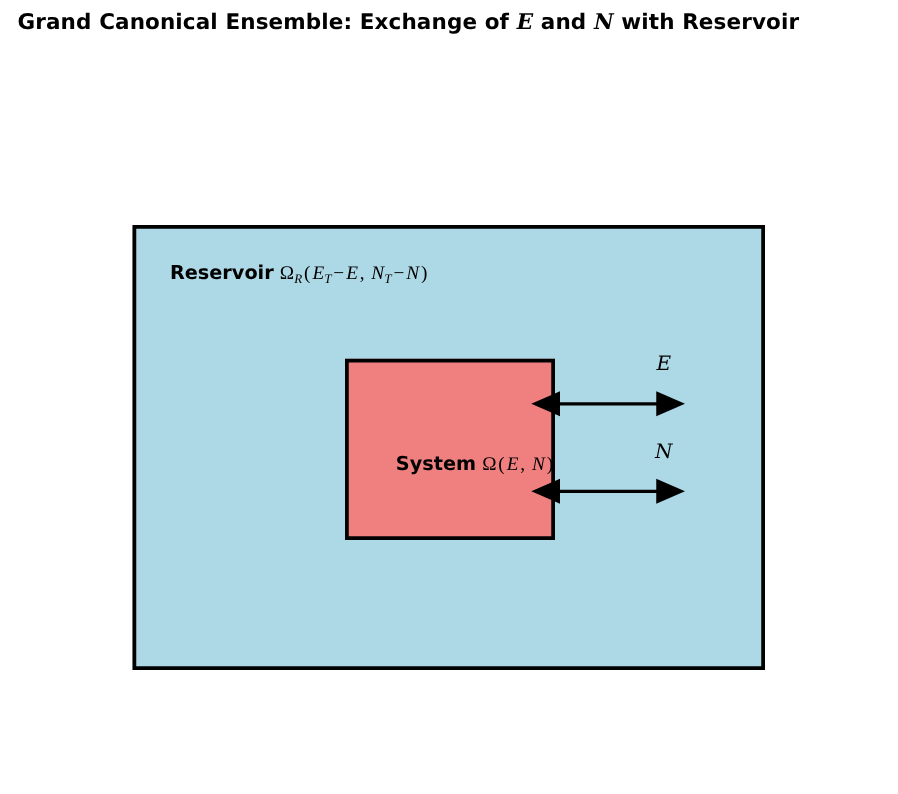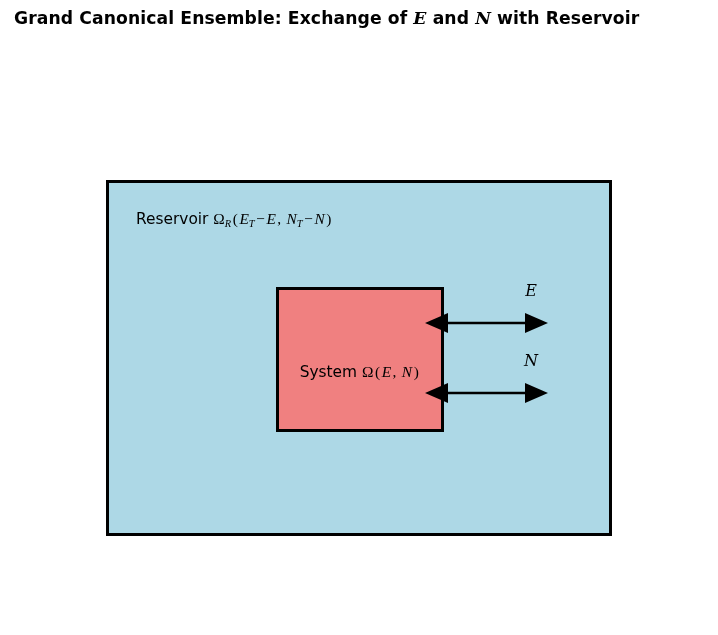--- a/index.html
+++ b/index.html
@@ -75,30 +75,30 @@
     background: #f08080;
     border: 3px solid #000000;
     box-sizing: border-box;
   }
 
   #system-label {
     position: absolute;
     left: 276px;
     top: 361px;
     width: 168px;
-    text-align: center;
+    text-align: right;
     font-size: 15.4px;
     color: #000000;
     white-space: nowrap;
     line-height: 21px;
   }
 
   
   .lbl-bold {
-    font-weight: normal;
+    font-weight: bold;
     font-family: "DejaVu Sans", "Liberation Sans", sans-serif;
   }
   .math {
     font-family: Liberation Serif, serif;
   }
   .math .mi {
     font-style: italic;
   }
   .math .omega {
     font-style: normal;

